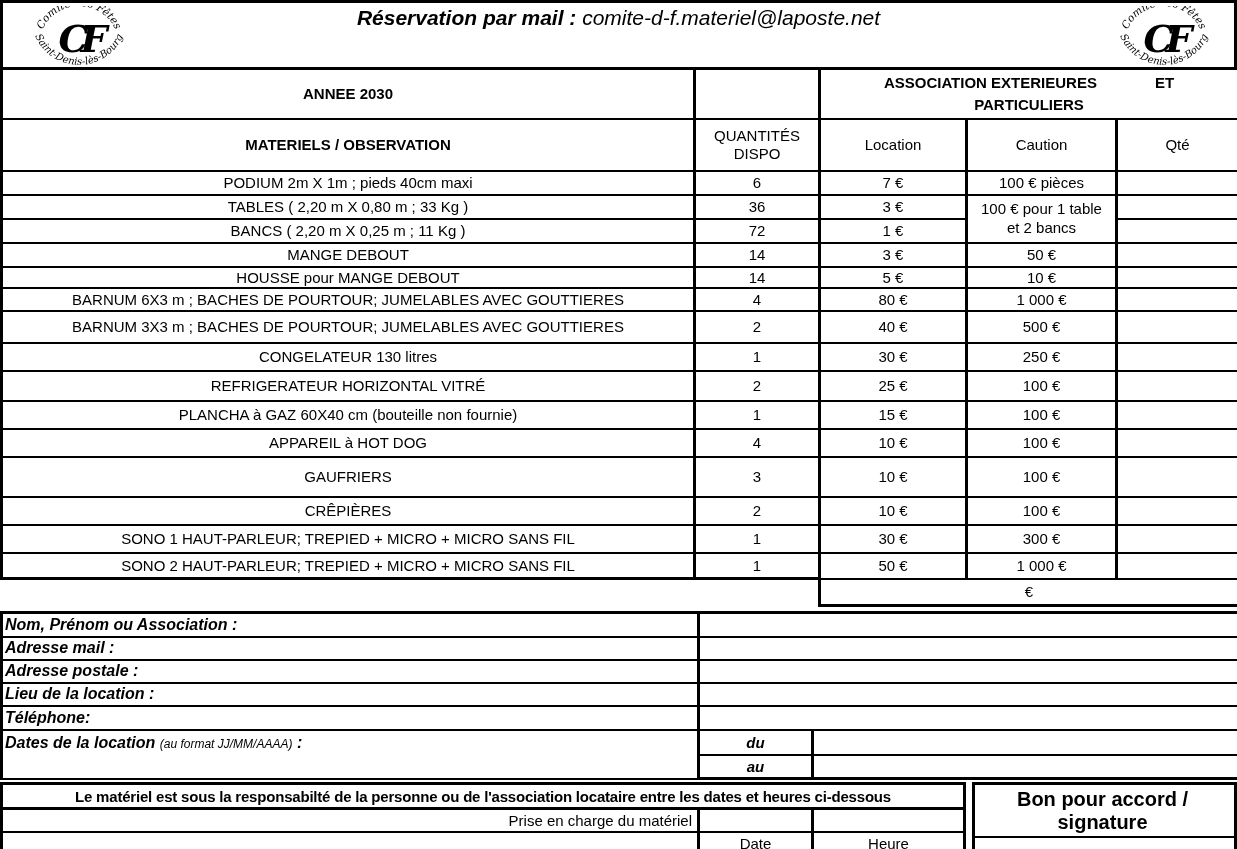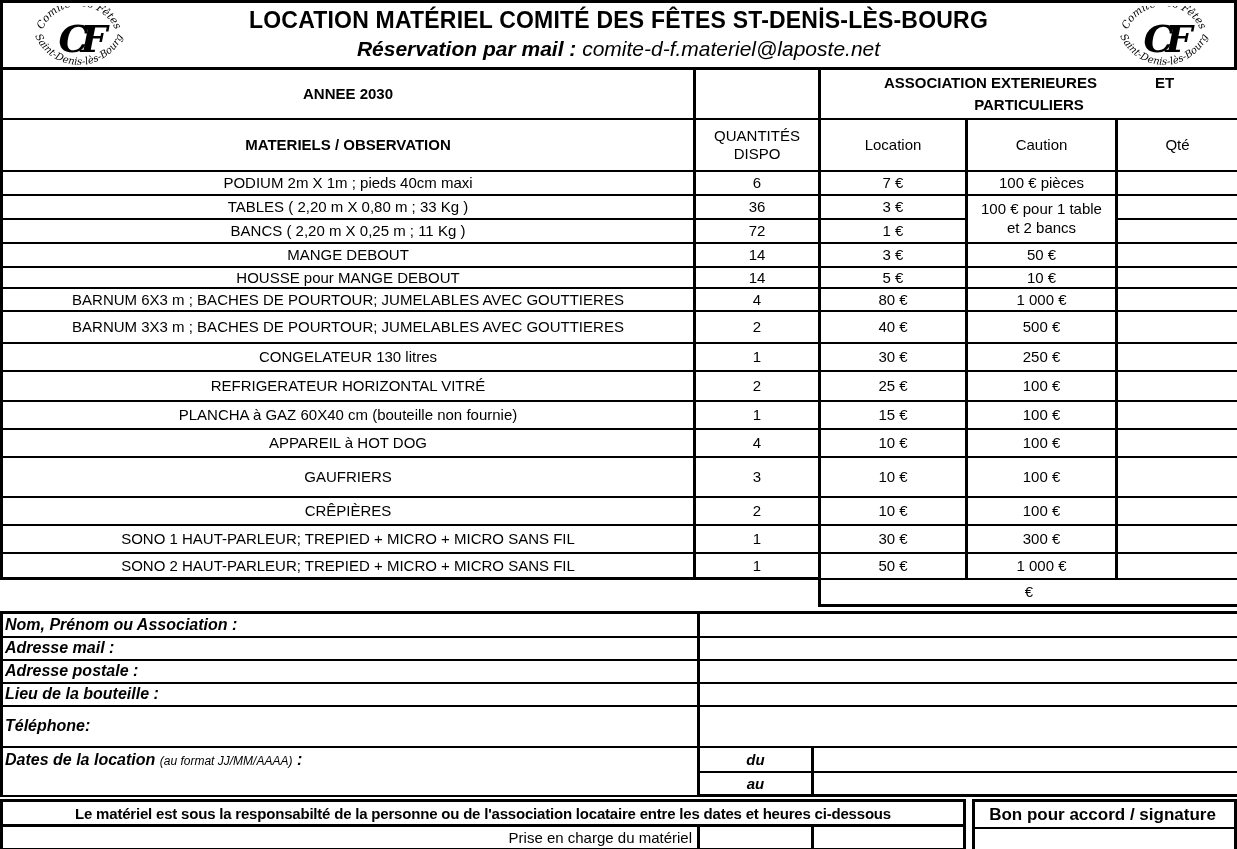--- a/index.html
+++ b/index.html
@@ -58,42 +58,41 @@
   .footer-wrap { display:flex; margin-top:2px; width:1237px; }
   .footer { width:963px; }
   .resp-cell { font-weight:bold; font-size:14px; letter-spacing:-0.2px; }
   .foot-label { text-align:right !important; padding-right:5px !important; white-space:nowrap; }
   .sigbox {
     box-sizing:border-box; width:268px; margin-left:6px; height:91px;
     border:3px solid #000; display:flex; flex-direction:column;
   }
   .sighead {
     border-bottom:2px solid #000; text-align:center;
-    font-weight:bold; font-size:17px; padding:3px 4px 2px 0;
+    font-weight:bold; font-size:20px; padding:3px 4px 2px 0;
   }
   .sigarea { flex:1; }
 </style>
 </head>
 <body>
 
 <div class="page">
 
   <div class="header">
     <span class="logo logo-left">
       <svg width="104" height="64" viewBox="0 0 104 64">
         <defs>
           <path id="arcT1" d="M 12 40 A 40 40 0 1 1 92 40"></path>
           <path id="arcB1" d="M 8 30 A 48 48 0 0 0 96 30"></path>
         </defs>
         <text class="arc" font-size="10.5"><textPath href="#arcT1" startOffset="50%" text-anchor="middle">Comité des Fêtes</textPath></text>
         <text class="arc" font-size="10"><textPath href="#arcB1" startOffset="50%" text-anchor="middle">Saint-Denis-lès-Bourg</textPath></text>
         <text x="52" y="46" text-anchor="middle" font-family="DejaVu Serif, serif" font-style="italic" font-weight="bold" font-size="38" letter-spacing="-8">CF</text>
       </svg>
     </span>
-    <div class="doc-title">LOCATION MATÉRIEL COMITÉ DES FÊTES ST-DENİS-LÈS-BOURG</div>
     <div class="doc-subtitle">
       <span class="lbl">Réservation par mail :</span>
       <span class="mail">comite-d-f.materiel@laposte.net</span>
     </div>
     <span class="logo logo-right">
       <svg width="104" height="64" viewBox="0 0 104 64">
         <defs>
           <path id="arcT2" d="M 12 40 A 40 40 0 1 1 92 40"></path>
           <path id="arcB2" d="M 8 30 A 48 48 0 0 0 96 30"></path>
         </defs>
@@ -264,24 +263,24 @@
     </tr>
     <tr style="height:23px">
       <td class="flabel bl3">Adresse mail :</td>
       <td class="fvalue br3" colspan="2"></td>
     </tr>
     <tr style="height:23px">
       <td class="flabel bl3">Adresse postale :</td>
       <td class="fvalue br3" colspan="2"></td>
     </tr>
     <tr style="height:23px">
-      <td class="flabel bl3">Lieu de la bouteille :</td>
+      <td class="flabel bl3">Lieu de la location :</td>
       <td class="fvalue br3" colspan="2"></td>
     </tr>
-    <tr style="height:41px">
+    <tr style="height:24px">
       <td class="flabel bl3">Téléphone:</td>
       <td class="fvalue br3" colspan="2"></td>
     </tr>
     <tr style="height:25px">
       <td class="flabel bl3 dates-label-cell" rowspan="2">
         <span>Dates de la location</span>
         <span class="fmt-hint">(au format JJ/MM/AAAA)</span>
         <span>:</span>
       </td>
       <td class="du-au">du</td>

